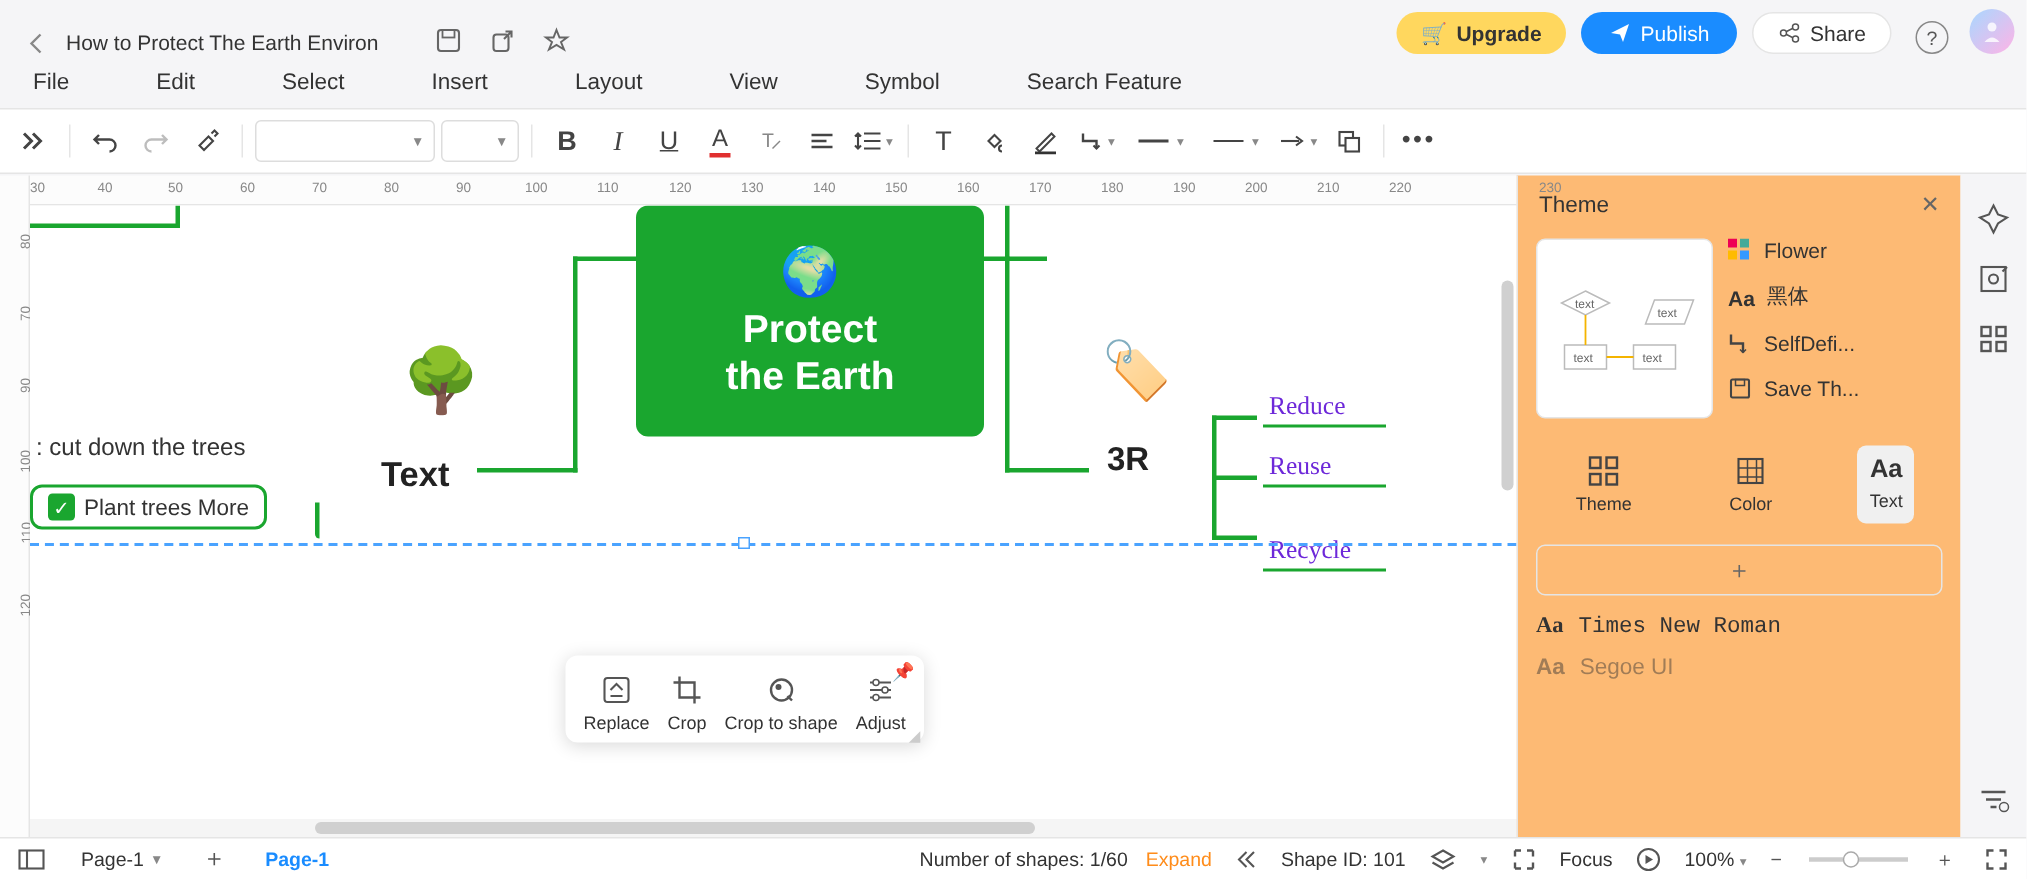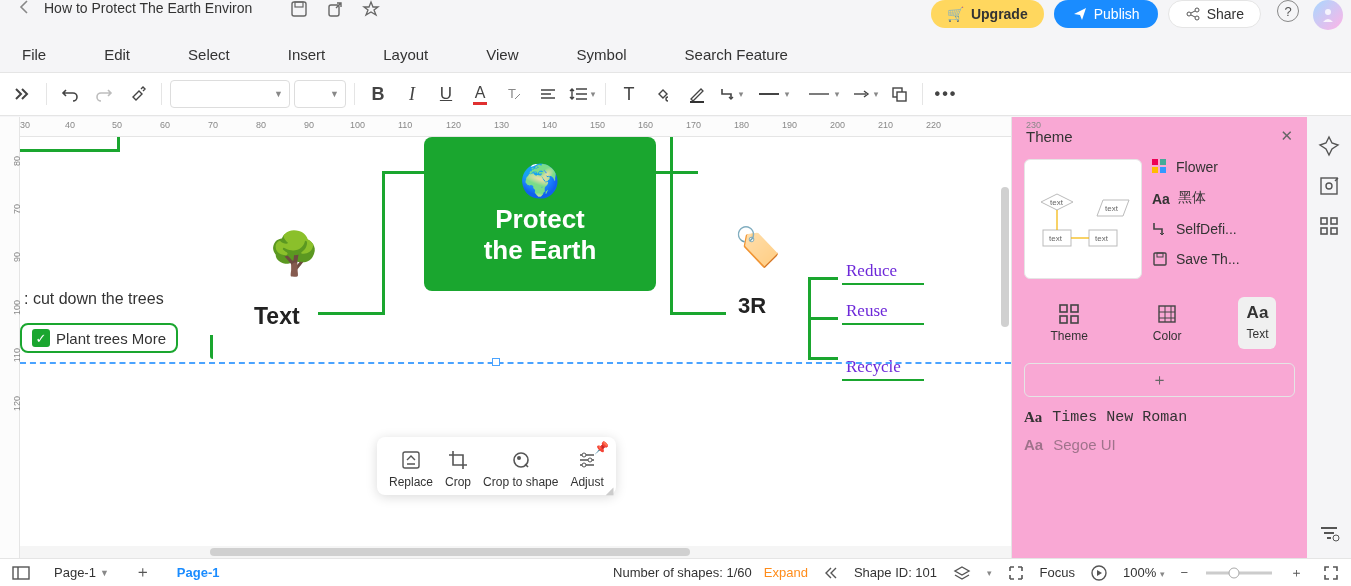--- a/index.html
+++ b/index.html
@@ -1,19 +1,19 @@
 <!DOCTYPE html>
 <html><head>
 <meta charset="utf-8">
 <style>
 * { margin: 0; padding: 0; box-sizing: border-box; font-family: -apple-system, BlinkMacSystemFont, "Segoe UI", Arial, sans-serif; }
 body { width: 1351px; height: 586px; background: #f5f5f7; overflow: hidden; position: relative; }
 
 
-.title-bar { height: 36px; display: flex; align-items: flex-start; padding: 0 8px; background: #f5f5f7; }
+.title-bar { height: 36px; display: flex; align-items: flex-end; padding: 0 8px; background: #f5f5f7; }
 .title-bar .back { padding: 0 10px; color: #888; cursor: pointer; }
 .title-bar .doc-title { font-size: 14px; color: #333; margin-left: 4px; width: 234px; }
 .title-bar .title-icons { display: flex; gap: 18px; margin-left: 12px; color: #666; }
 .title-bar .title-icons > * { cursor: pointer; }
 .title-bar .spacer { flex: 1; }
 .btn-upgrade { background: #ffd75e; color: #333; border-radius: 18px; padding: 6px 16px; display: flex; align-items: center; gap: 6px; font-size: 14px; font-weight: 600; cursor: pointer; }
 .btn-publish { background: #1a8cff; color: #fff; border-radius: 18px; padding: 6px 18px; display: flex; align-items: center; gap: 6px; font-size: 14px; font-weight: 500; cursor: pointer; margin-left: 10px; }
 .btn-share { background: #fff; border: 1px solid #e5e5e5; border-radius: 18px; padding: 5px 16px; display: flex; align-items: center; gap: 6px; font-size: 14px; color: #333; cursor: pointer; margin-left: 10px; }
 .help-icon { width: 22px; height: 22px; border: 1.5px solid #888; border-radius: 50%; display: flex; align-items: center; justify-content: center; font-size: 13px; color: #555; margin-left: 16px; cursor: pointer; }
 .avatar { width: 30px; height: 30px; border-radius: 50%; background: linear-gradient(135deg, #a8d8ff, #ffb3e6); margin-left: 14px; display: flex; align-items: center; justify-content: center; cursor: pointer; position: relative; }
@@ -61,21 +61,21 @@
 .ctx-toolbar .ctx-item { display: flex; flex-direction: column; align-items: center; gap: 2px; font-size: 12px; color: #333; cursor: pointer; padding: 2px; }
 .ctx-toolbar .ctx-icon { width: 26px; height: 26px; display: flex; align-items: center; justify-content: center; color: #555; font-size: 18px; }
 .ctx-pin { position: absolute; right: 6px; top: 4px; font-size: 12px; color: #aaa; cursor: pointer; }
 .ctx-resize { position: absolute; right: 2px; bottom: 2px; width: 8px; height: 8px; color: #ccc; font-size: 10px; }
 
 
 .hscroll { height: 12px; background: #f5f5f5; position: relative; }
 .hscroll .thumb { position: absolute; left: 190px; top: 2px; width: 480px; height: 8px; background: #d0d0d0; border-radius: 4px; }
 
 
-.right-panel { width: 296px; background: #f9a8d4; border-left: 1px solid #e5e5e5; display: flex; flex-direction: column; }
+.right-panel { width: 296px; background: #fdba74; border-left: 1px solid #e5e5e5; display: flex; flex-direction: column; }
 .right-panel .hdr { display: flex; align-items: center; justify-content: space-between; padding: 10px 14px; font-size: 15px; color: #333; }
 .theme-preview { margin: 4px 12px 10px; display: flex; gap: 10px; }
 .theme-card { width: 118px; height: 120px; border: 1px solid #e5e5e5; border-radius: 6px; background: #fff; display: flex; align-items: center; justify-content: center; }
 .theme-opts { flex: 1; display: flex; flex-direction: column; gap: 14px; font-size: 14px; color: #333; }
 .theme-opts .opt { display: flex; align-items: flex-end; gap: 8px; cursor: pointer; }
 .panel-tabs { display: flex; justify-content: space-around; padding: 8px 6px; }
 .panel-tabs .ptab { display: flex; flex-direction: column; align-items: center; gap: 4px; font-size: 12px; color: #333; cursor: pointer; padding: 6px 8px; border-radius: 6px; }
 .panel-tabs .ptab.active { background: #f0f0f0; }
 .plus-row { margin: 6px 12px; border: 1px solid #e5e5e5; border-radius: 6px; height: 34px; display: flex; align-items: center; justify-content: center; color: #666; cursor: pointer; }
 .font-list { padding: 6px 12px; display: flex; flex-direction: column; gap: 10px; }

